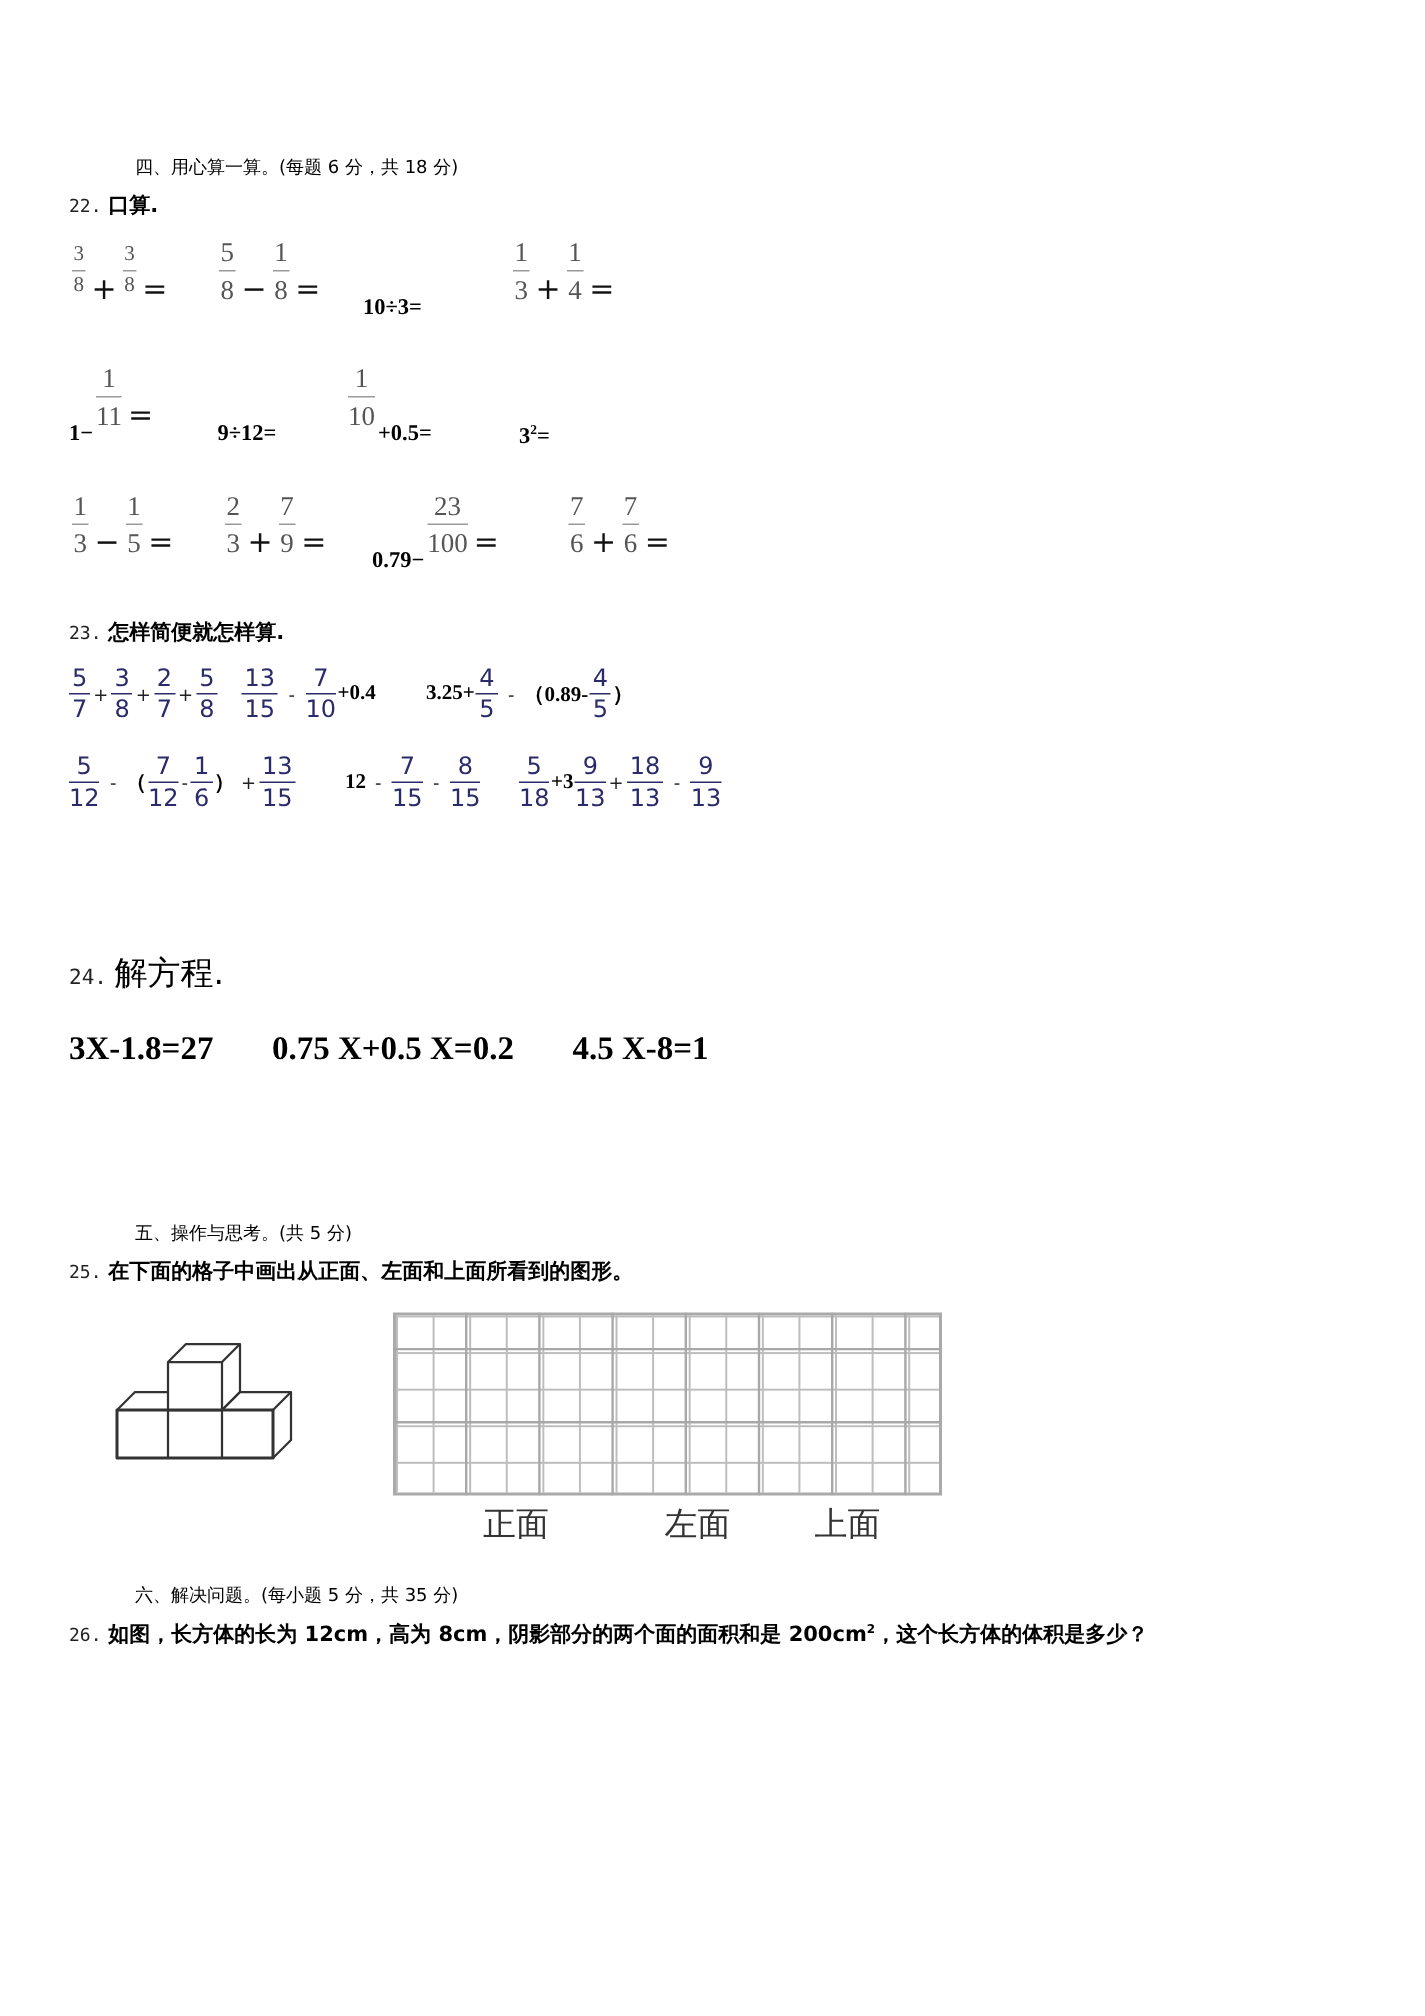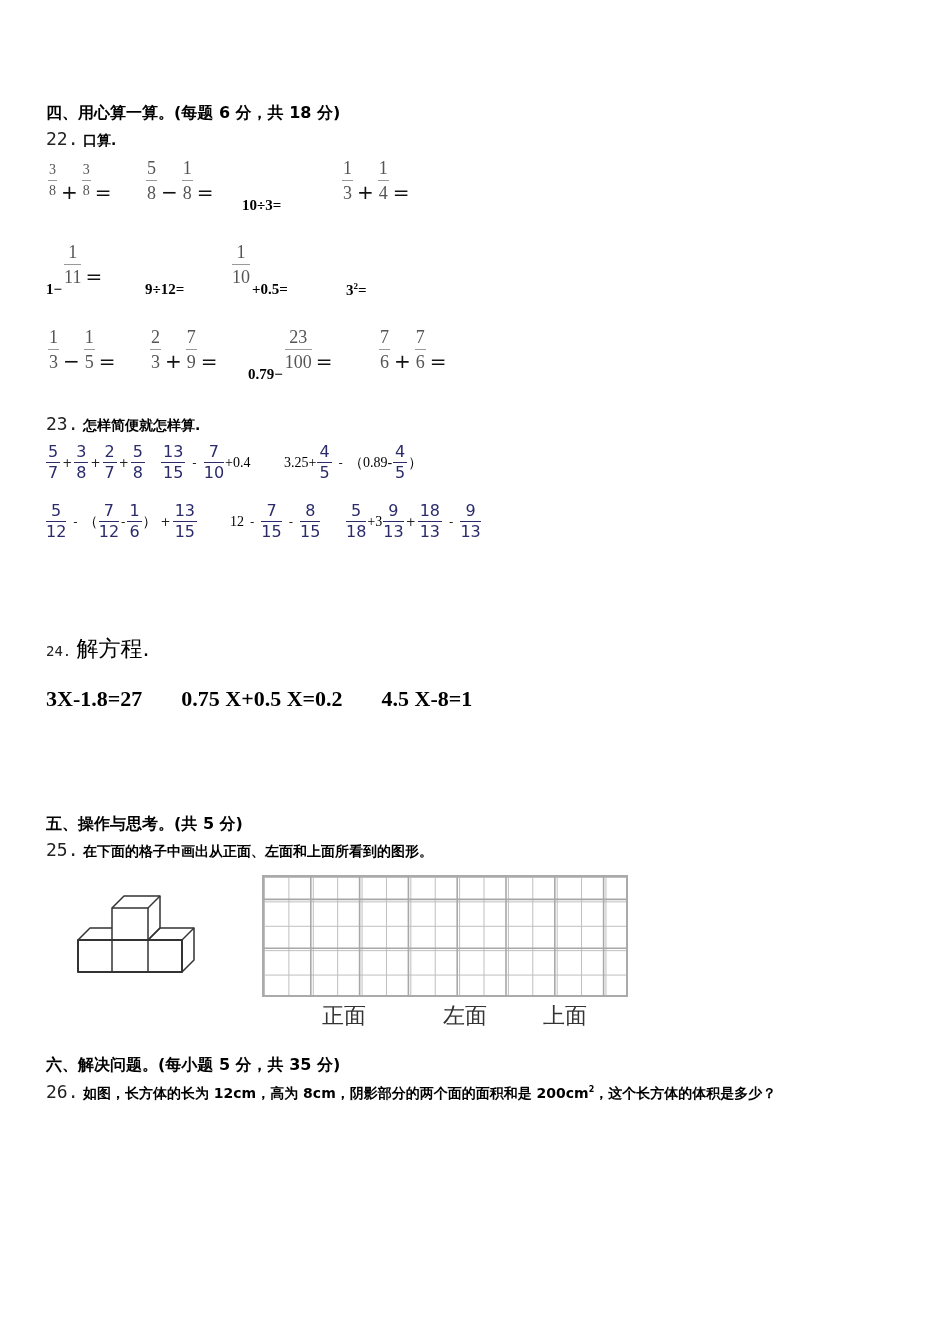--- a/index.html
+++ b/index.html
@@ -1,37 +1,37 @@
 <!DOCTYPE html>
 <html><head>
 <meta charset="utf-8">
 <style>
   html, body { margin: 0; padding: 0; background: #ffffff; }
   body { width: 950px; height: 1344px; position: relative; overflow: hidden; font-family: "DejaVu Serif", serif; color: #000; }
   .abs { position: absolute; }
-  .heading { font-size: 16px; font-weight: bold; font-family: "DejaVu Sans", sans-serif; white-space: nowrap; }
+  .heading { font-size: 12px; font-weight: normal; font-family: "DejaVu Sans", sans-serif; white-space: nowrap; margin-left: 44px; }
   .qline { font-size: 14px; white-space: nowrap; }
-  .qnum { font-family: "DejaVu Sans Mono", monospace; font-weight: normal; color: #222; font-size: 18px; }
+  .qnum { font-family: "DejaVu Sans Mono", monospace; font-weight: normal; color: #222; font-size: 12px; }
   .qtext { font-family: "DejaVu Sans", sans-serif; font-weight: bold; }
   .row { display: flex; align-items: center; white-space: nowrap; }
   
   .gfrac { display: inline-flex; flex-direction: column; align-items: center; color: #555; font-family: "Liberation Serif", serif; font-size: 18px; line-height: 20px; margin: 0 2px; }
   .gfrac.small { font-size: 14px; line-height: 16px; }
   .gfrac .num { padding: 0 1px 2px; }
   .gfrac .bar { height: 1px; background: #999; align-self: stretch; }
   .gfrac .den { padding-top: 2px; }
   .gop { font-family: "DejaVu Sans", sans-serif; font-size: 20px; margin: 0 2px; position: relative; top: 11px; color: #111; }
   .bold-t { font-family: "Liberation Serif", serif; font-weight: bold; font-size: 15px; position: relative; top: 11px; margin-top: 28px; }
   
   .bfrac { display: inline-flex; flex-direction: column; align-items: center; color: #2b2b6b; font-family: "DejaVu Sans", sans-serif; font-size: 16px; line-height: 18px; margin: 0 1px; }
   .bfrac .bar { height: 1px; background: #2b2b6b; align-self: stretch; }
   .bfrac .num { padding: 0 2px 1px; }
   .bfrac .den { padding-top: 1px; }
   .bop { font-family: "DejaVu Sans", sans-serif; font-size: 12px; position: relative; top: 0; margin: 0 1px; color: #222; }
-  .btxt { font-family: "Liberation Serif", serif; font-weight: normal; font-size: 14px; }
+  .btxt { font-family: "Liberation Serif", serif; font-weight: bold; font-size: 14px; }
   .eq24 { font-family: "Liberation Serif", serif; font-weight: bold; font-size: 22px; white-space: nowrap; }
   
   .grid { position: absolute; left: 262px; top: 875px; width: 366px; height: 122px; border: 2px solid #aaa; box-sizing: border-box;
     background-image:
       linear-gradient(to right, #bdbdbd 1px, transparent 1px),
       linear-gradient(to bottom, #bdbdbd 1px, transparent 1px);
     background-size: 24.4px 24.4px;
   }
   .grid-label { position: absolute; font-family: "DejaVu Serif", serif; font-size: 22px; color: #333; }
 </style>

